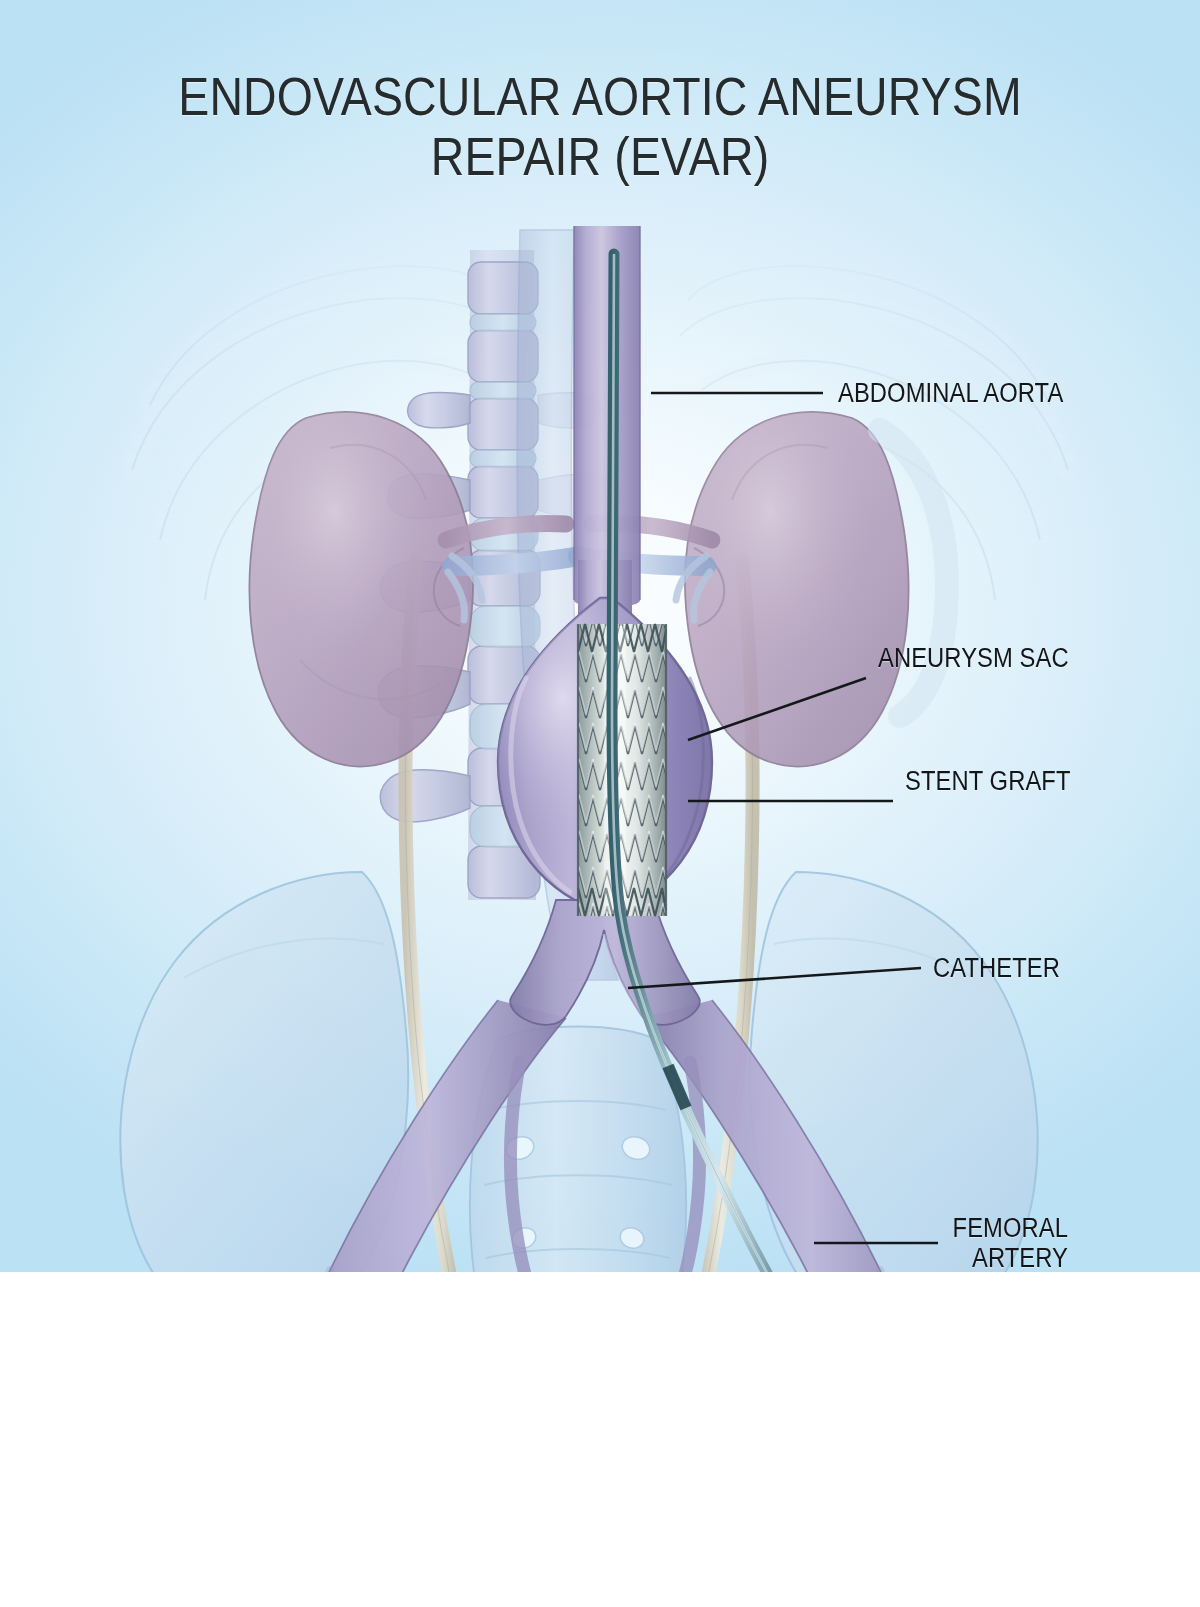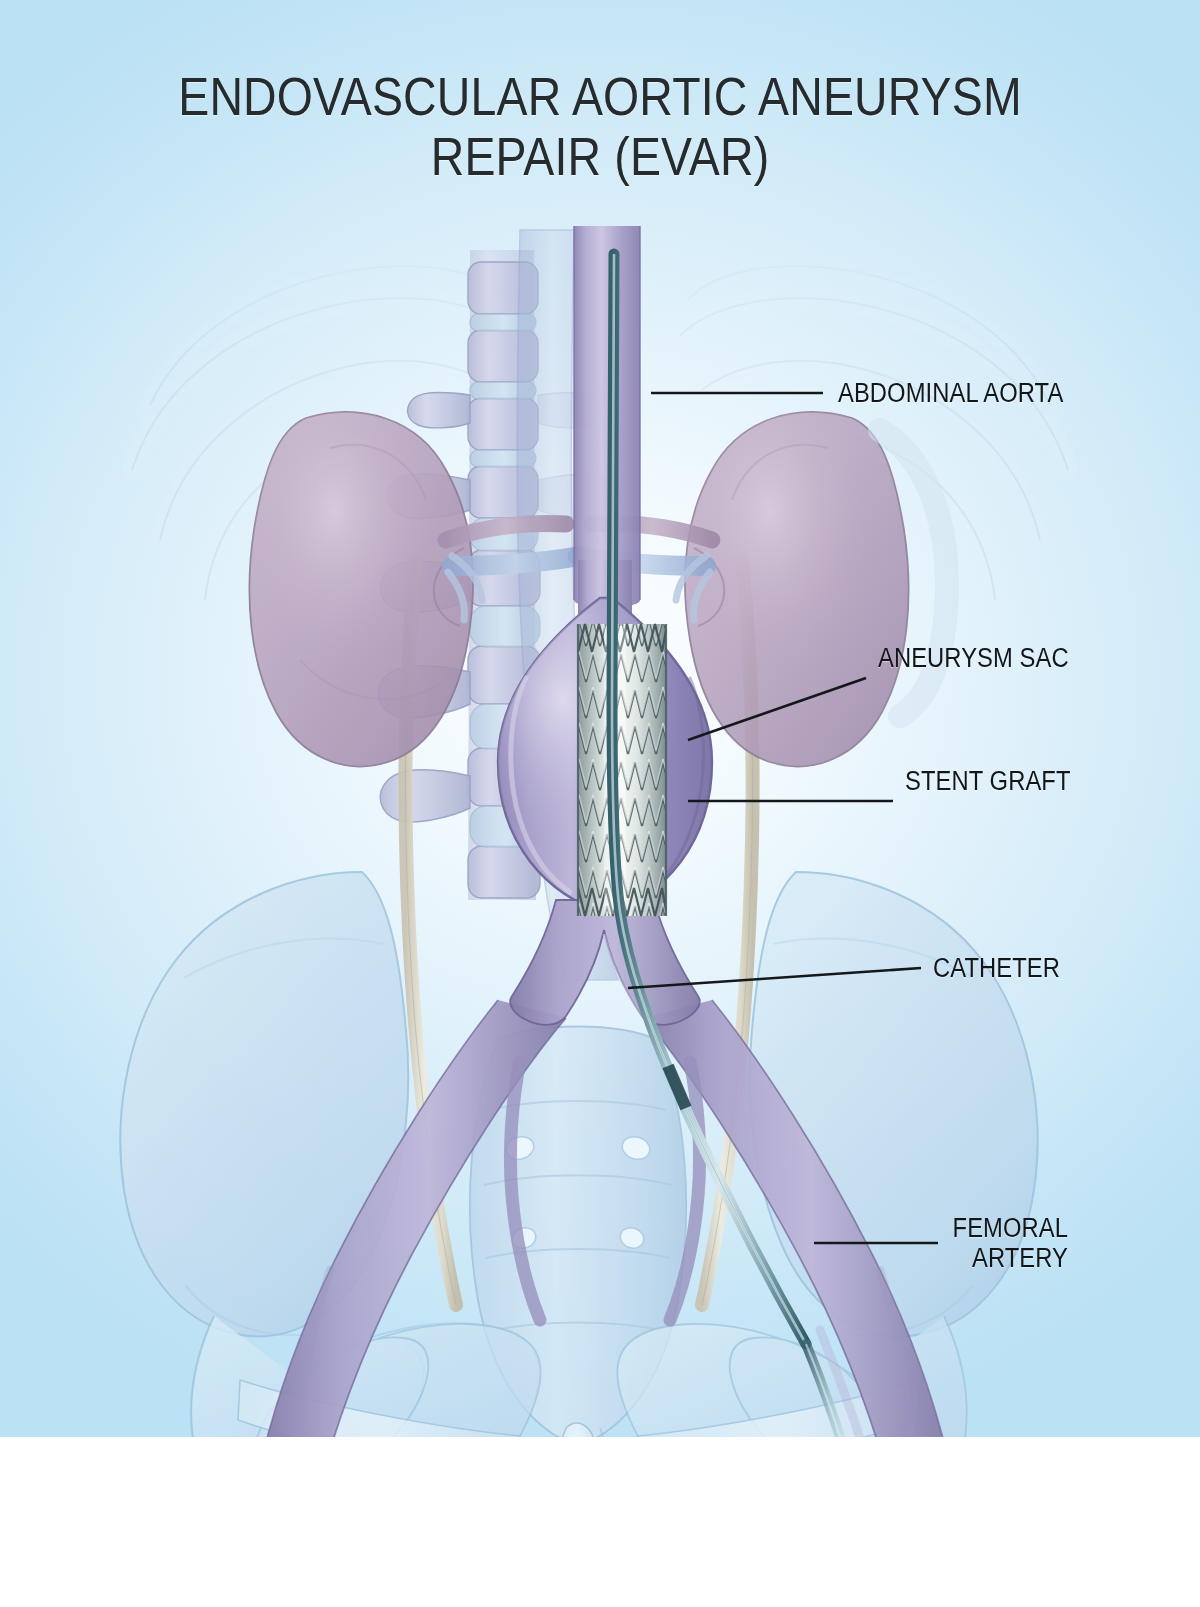--- a/index.html
+++ b/index.html
@@ -4,21 +4,21 @@
 <title>Endovascular Aortic Aneurysm Repair (EVAR)</title>
 <style>
   html, body {
     margin: 0;
     padding: 0;
     background: #ffffff;
   }
   #poster {
     position: relative;
     width: 1200px;
-    height: 1437px;
+    height: 1272px;
     overflow: hidden;
     font-family: "Liberation Sans", "DejaVu Sans", sans-serif;
     background: radial-gradient(ellipse 70% 55% at 50% 47%,
                   #fdfeff 0%,
                   #f2fafe 22%,
                   #e2f2fb 45%,
                   #d2ebf8 68%,
                   #c3e5f6 86%,
                   #bbe1f4 100%);
   }

